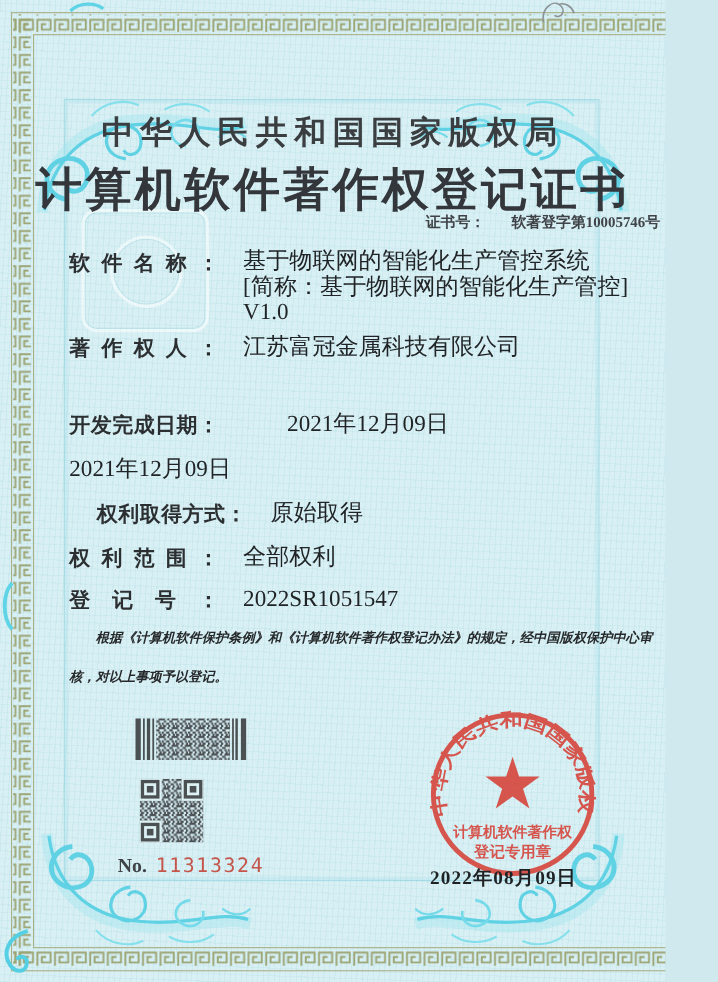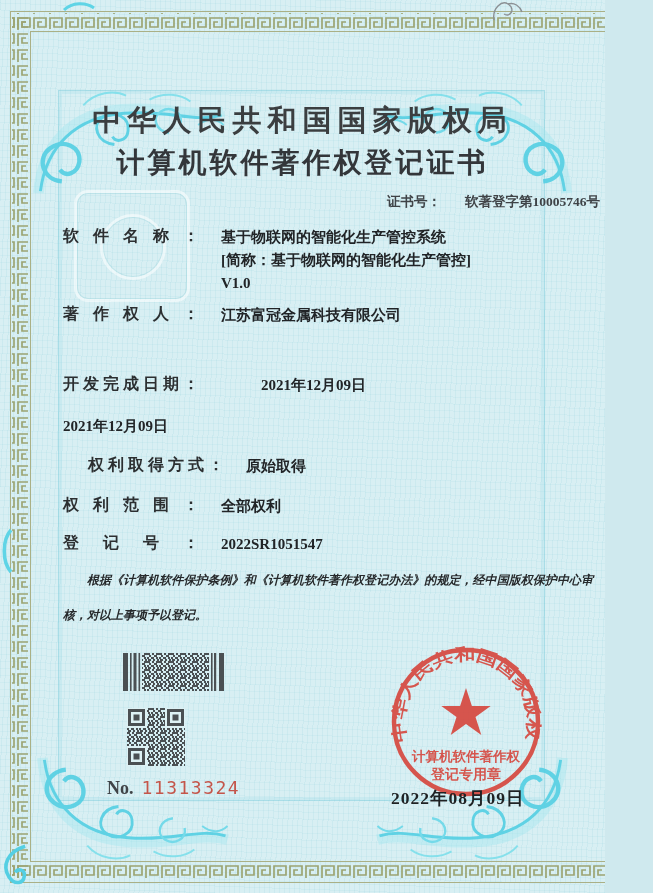--- a/index.html
+++ b/index.html
@@ -38,36 +38,36 @@
     box-shadow: inset 0 0 0 1px rgba(140,205,216,.3);
   }
 
   
   .authority{
     position:absolute; left:0; top:101px; width:100%; text-align:center;
     font-size:29px; font-weight:700; letter-spacing:6px; color:#3b3e40;
   }
   .cert-title{
     position:absolute; left:0; top:144px; width:100%; text-align:center;
-    font-size:28px; font-weight:800; letter-spacing:3px; color:#33363a;
+    font-size:42px; font-weight:800; letter-spacing:3px; color:#33363a;
   }
   .cert-no{
     position:absolute; left:60px; top:193px; width:540px; text-align:right;
     font-size:13.5px; font-weight:700; color:#3f4347;
   }
   .cert-no .lbl{ margin-right:24px; }
 
   
   .row{ position:absolute; left:63px; width:535px; display:flex; align-items:flex-start; }
   .row .lbl{
     width:136px; flex:0 0 136px; margin-right:22px;
-    font-size:16px; font-weight:700; color:#2c2f31;
+    font-size:19px; font-weight:700; color:#2c2f31;
     text-align:justify; text-align-last:justify;
   }
-  .row .val{ font-size:15px; font-weight:700; color:#212427; line-height:23px; }
+  .row .val{ font-size:21px; font-weight:400; color:#212427; line-height:23px; }
   .r1{ top:226px; } .r2{ top:304px; } .r3{ top:374px;gap:40px; } .r4{ top:415px; }
   .r5{ top:455px;margin-left:25px; } .r6{ top:495px; } .r7{ top:533px; }
 
   .statement{
     position:absolute; left:63px; top:563px; width:530px;
     font-size:12px; font-weight:600; color:#26292b;
     line-height:35px; text-indent:2em; text-align:justify;font-style:italic;
   }
 
   

